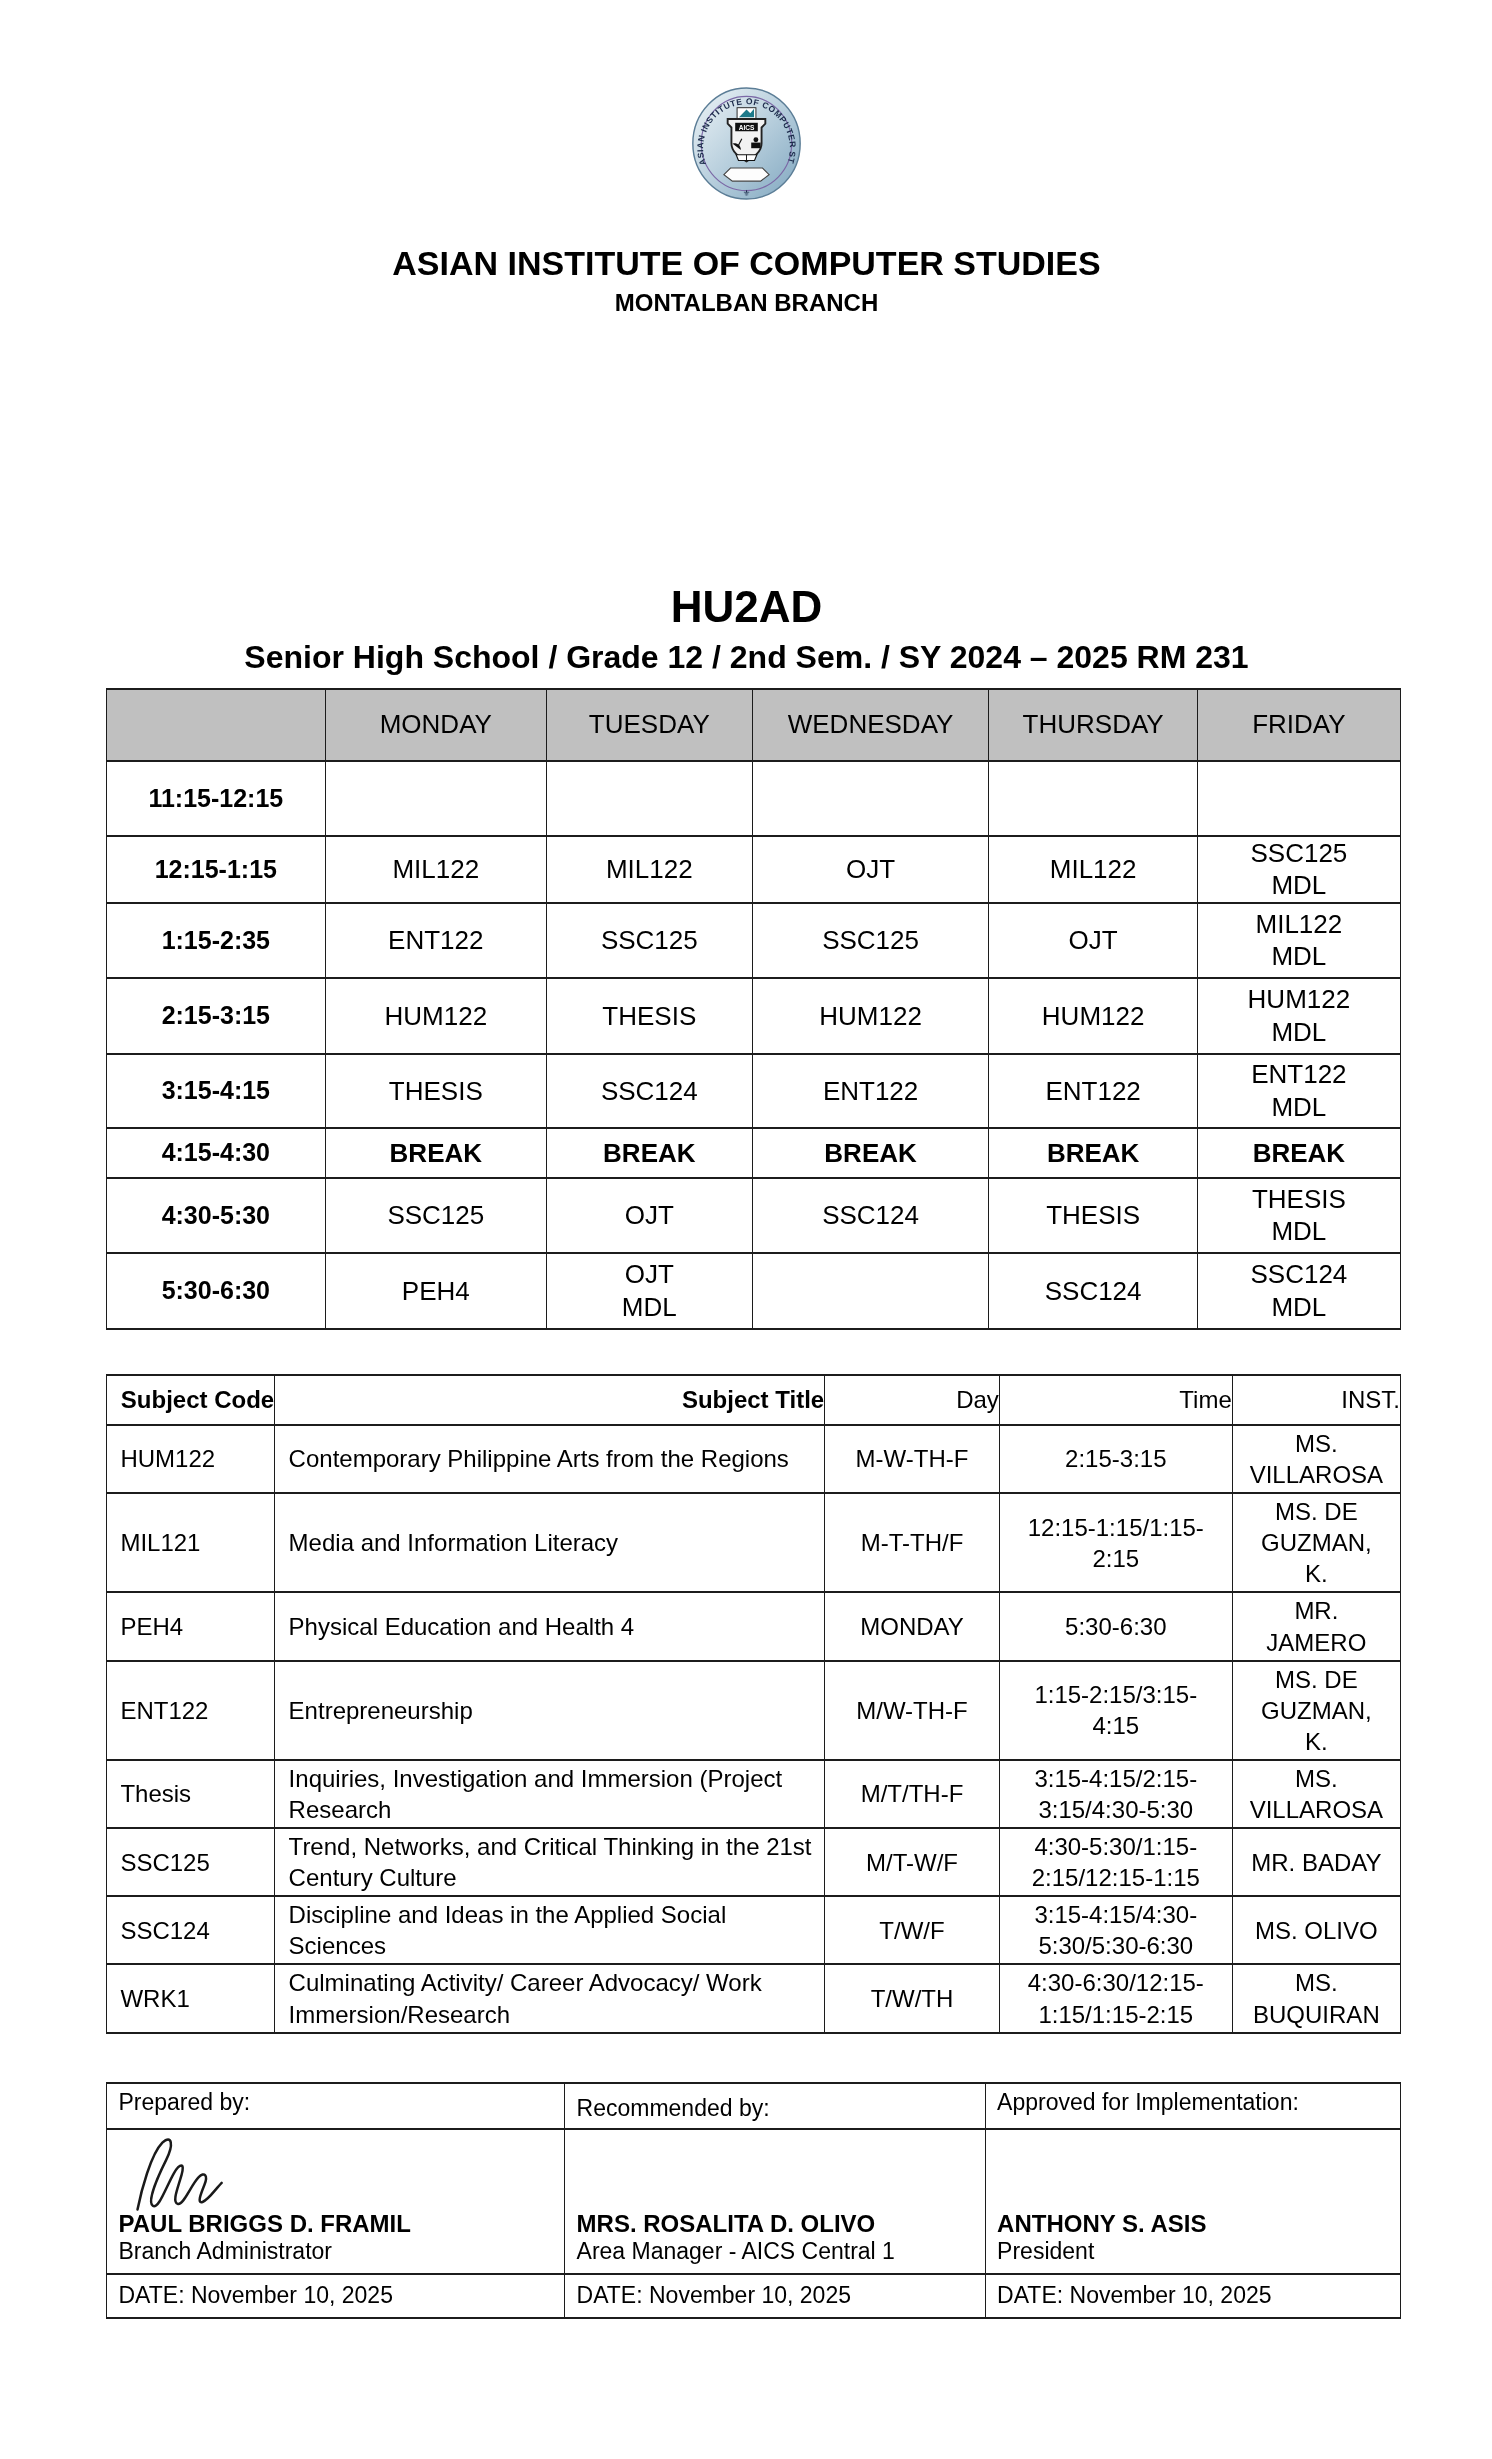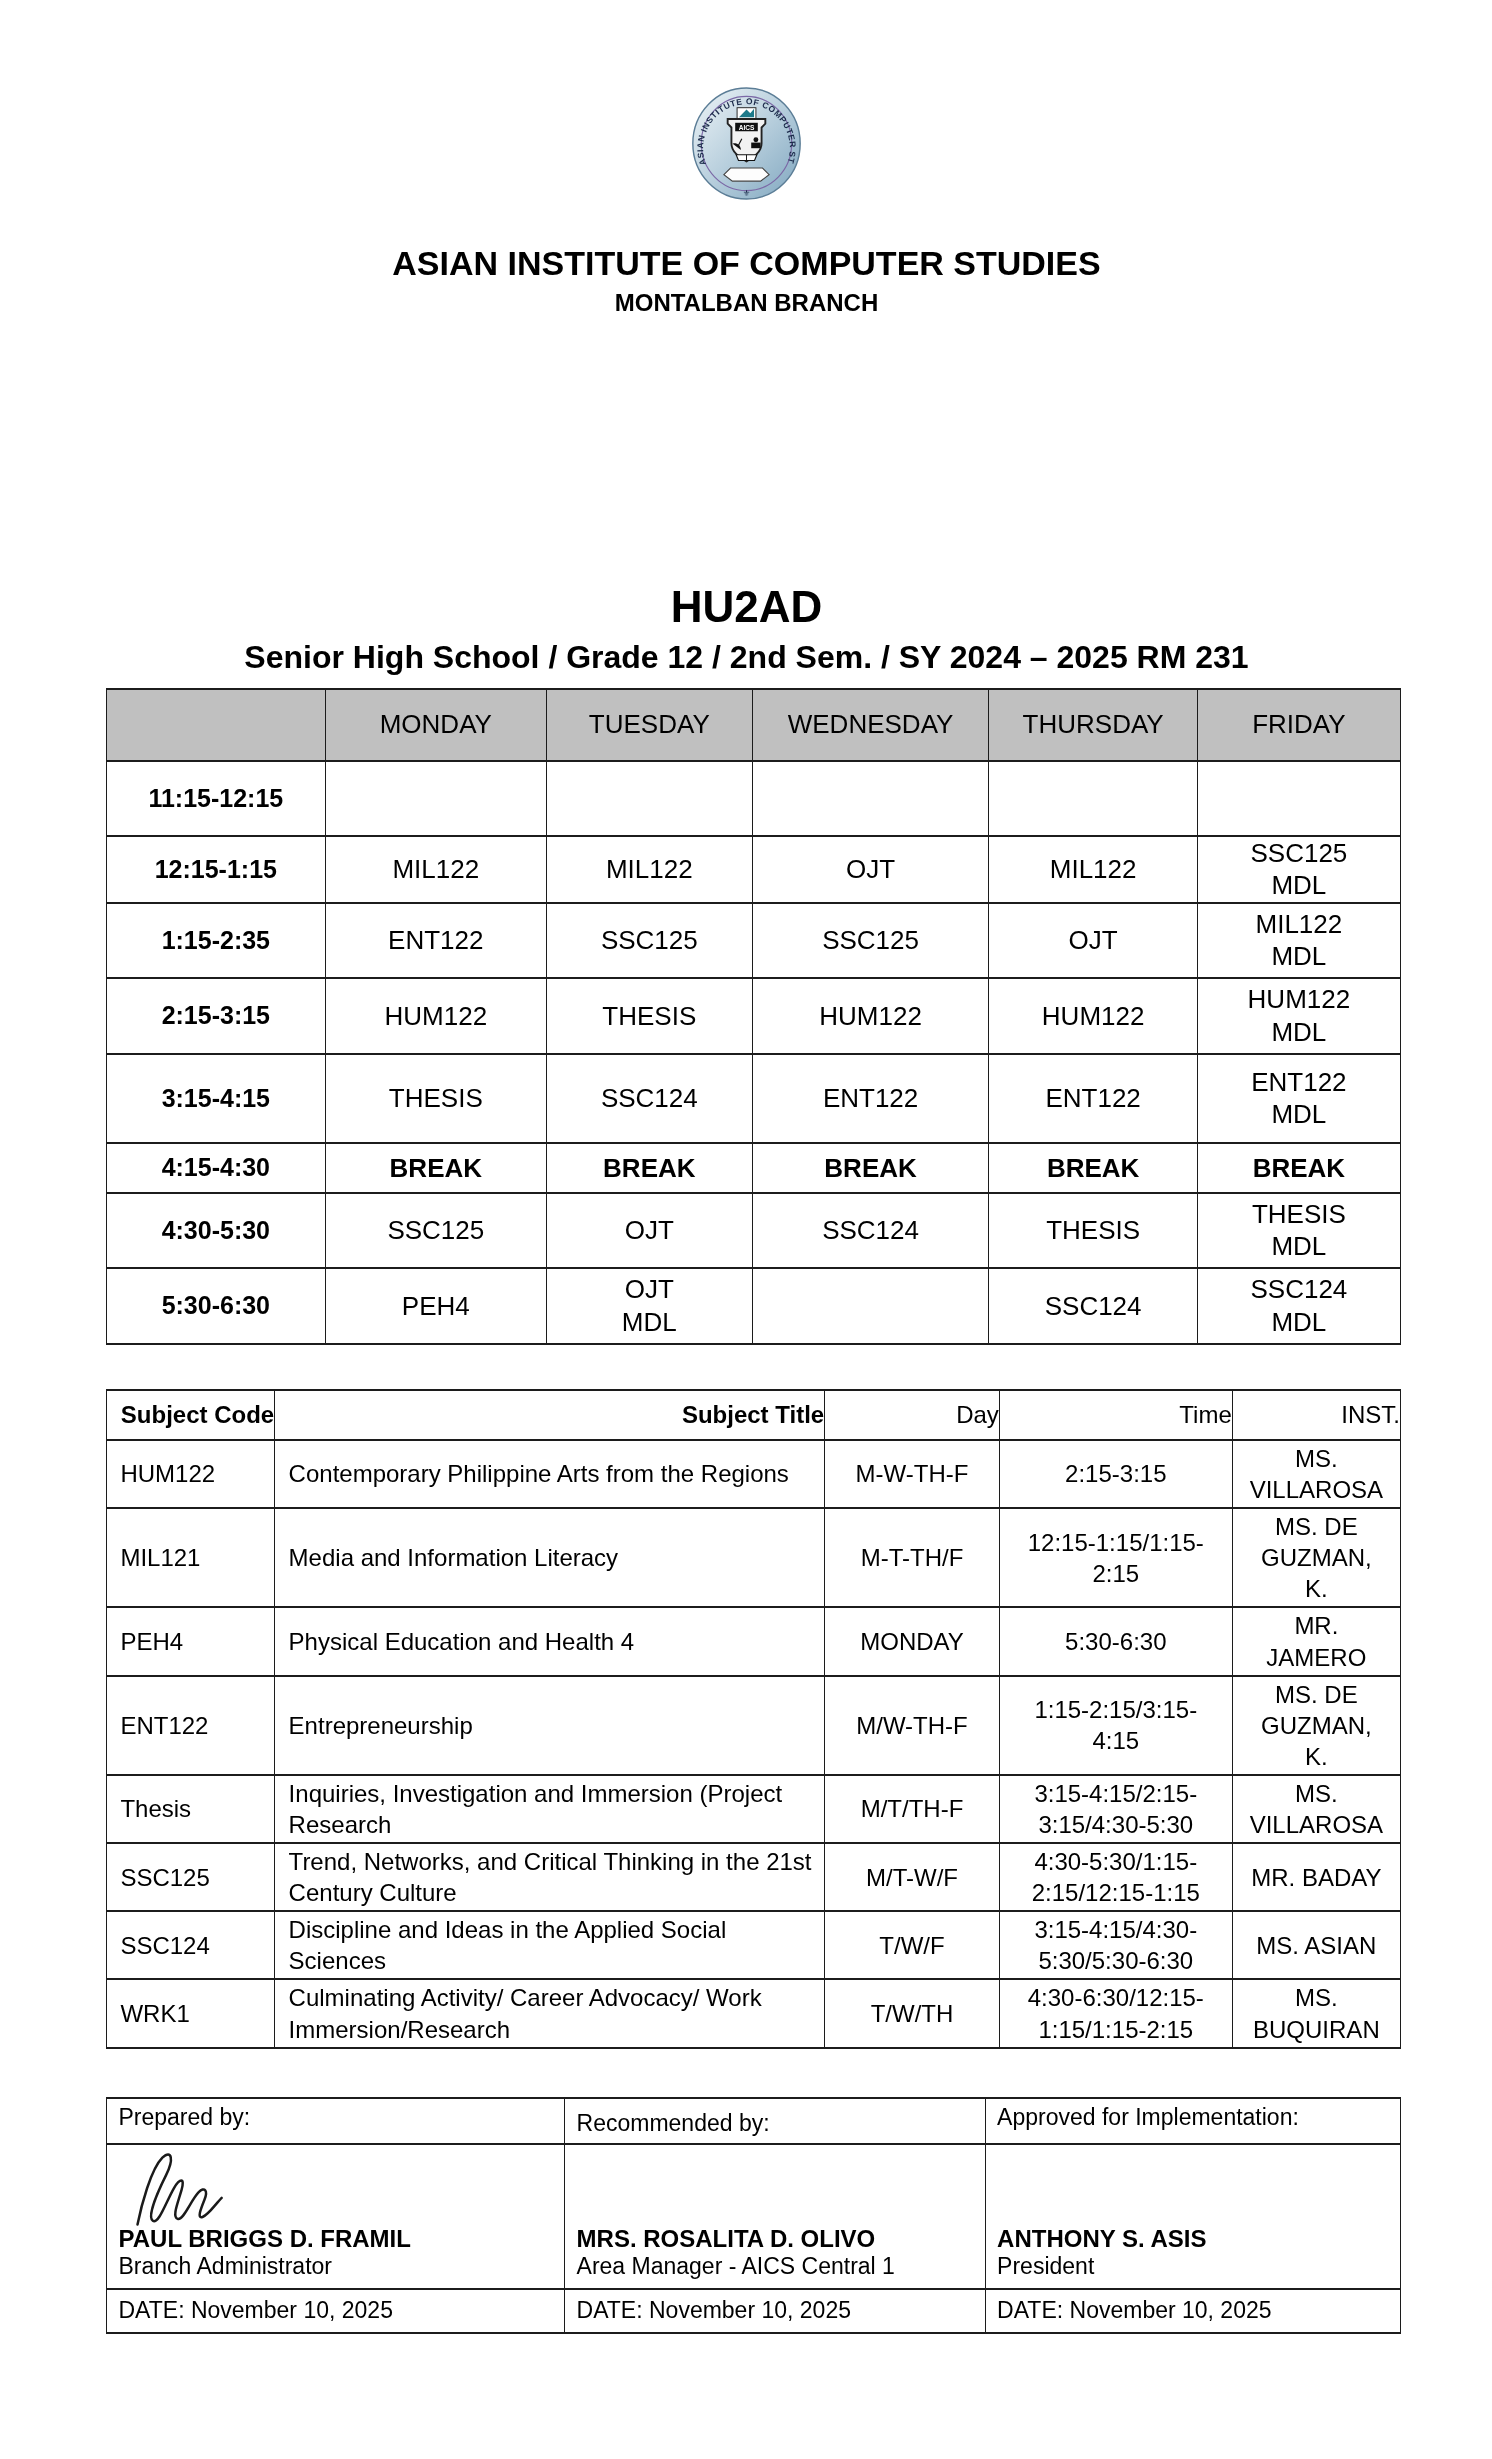--- a/index.html
+++ b/index.html
@@ -143,21 +143,21 @@
       </tr>
       <tr style="height:76px">
         <td class="time">2:15-3:15</td>
         <td>HUM122</td>
         <td>THESIS</td>
         <td>HUM122</td>
         <td>HUM122</td>
         <td>HUM122
 MDL</td>
       </tr>
-      <tr style="height:89px">
+      <tr style="height:74px">
         <td class="time">3:15-4:15</td>
         <td>THESIS</td>
         <td>SSC124</td>
         <td>ENT122</td>
         <td>ENT122</td>
         <td>ENT122
 MDL</td>
       </tr>
       <tr class="brk" style="height:50px">
         <td class="time">4:15-4:30</td>
@@ -247,21 +247,21 @@
         <td class="title">Trend, Networks, and Critical Thinking in the 21st Century Culture</td>
         <td class="day">M/T-W/F</td>
         <td class="time2">4:30-5:30/1:15-2:15/12:15-1:15</td>
         <td class="inst">MR. BADAY</td>
       </tr>
       <tr style="height:61px">
         <td class="code">SSC124</td>
         <td class="title">Discipline and Ideas in the Applied Social Sciences</td>
         <td class="day">T/W/F</td>
         <td class="time2">3:15-4:15/4:30-5:30/5:30-6:30</td>
-        <td class="inst">MS. ASIAN</td>
+        <td class="inst">MS. OLIVO</td>
       </tr>
       <tr style="height:62px">
         <td class="code">WRK1</td>
         <td class="title">Culminating Activity/ Career Advocacy/ Work Immersion/Research</td>
         <td class="day">T/W/TH</td>
         <td class="time2">4:30-6:30/12:15-1:15/1:15-2:15</td>
         <td class="inst">MS. BUQUIRAN</td>
       </tr>
     </tbody>
   </table>

